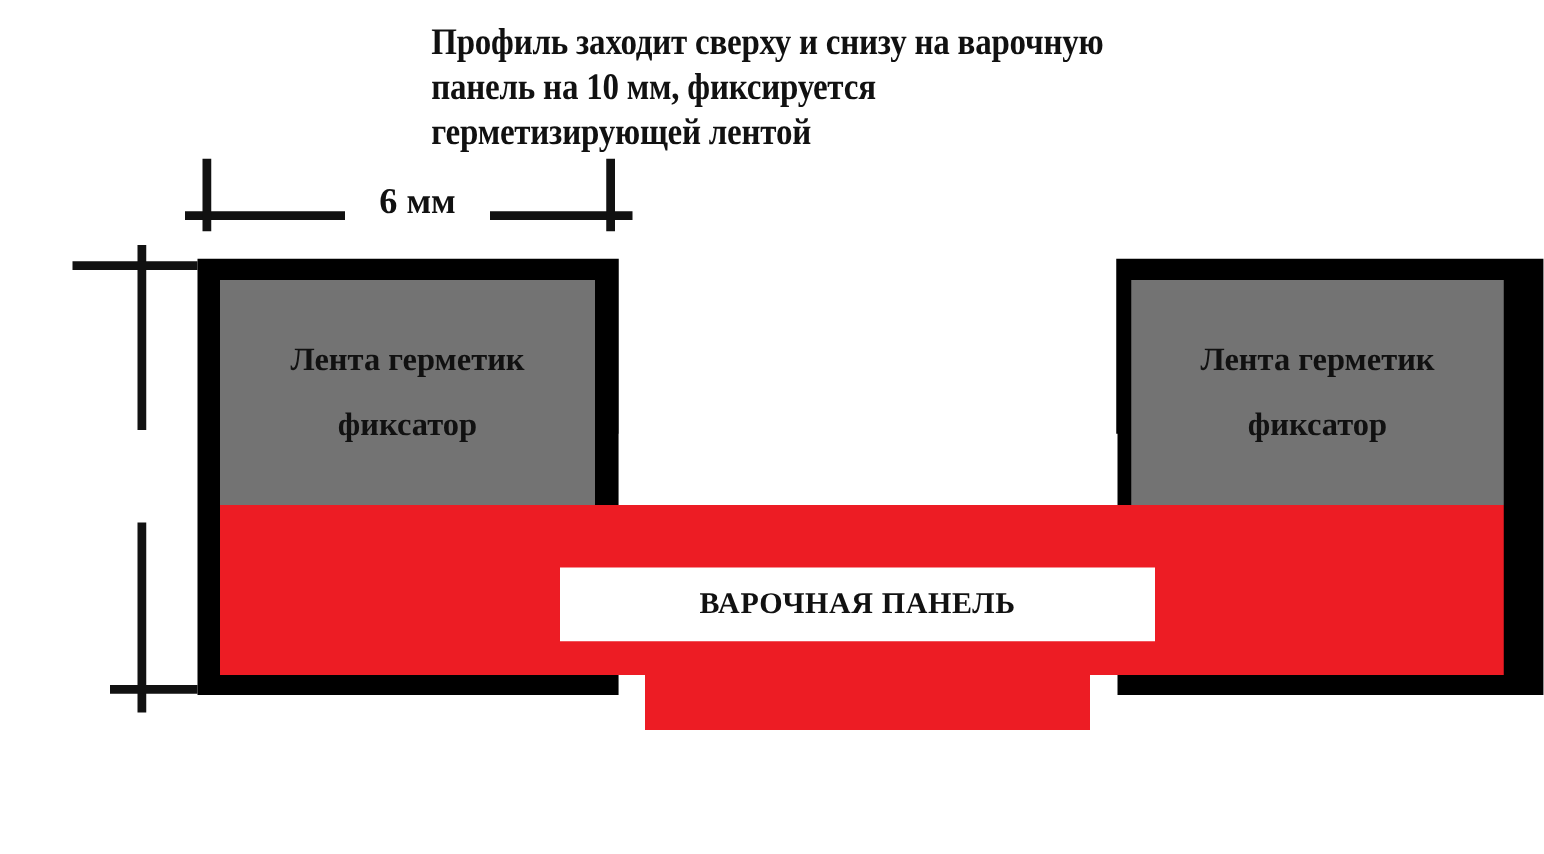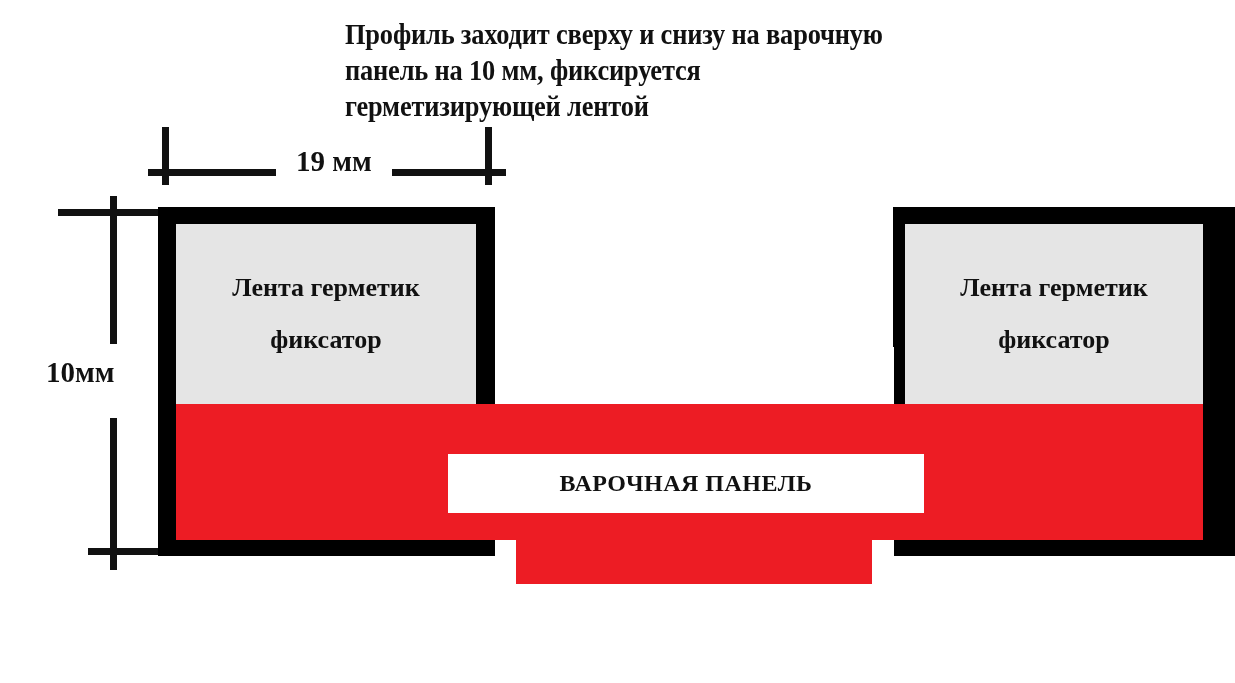--- a/index.html
+++ b/index.html
@@ -107,21 +107,21 @@
   .notch {
     position: absolute;
     background: #ffffff;
   }
   .notch.left  { left: 495px; top: 347px; width: 60px;  height: 212px; }
   .notch.right { left: 838px; top: 347px; width: 56px;  height: 212px; }
 
   
   .tape {
     position: absolute;
-    background: #e5e5e5;
+    background: #737373;
     display: flex;
     flex-direction: column;
     align-items: center;
     justify-content: center;
     font-weight: bold;
     font-size: 26px;
     line-height: 52px;
     color: #111111;
     text-align: center;
   }
@@ -173,27 +173,26 @@
   <div class="title">
     <span class="title-line">Профиль заходит сверху и снизу на варочную</span>
     <span class="title-line">панель на 10 мм, фиксируется</span>
     <span class="title-line">герметизирующей лентой</span>
   </div>
 
   <div class="hdim-rule left"></div>
   <div class="hdim-rule right"></div>
   <div class="cross-v h-left"></div>
   <div class="cross-v h-right"></div>
-  <div class="hdim-label">19 мм</div>
+  <div class="hdim-label">6 мм</div>
 
   <div class="vdim-rule top"></div>
   <div class="vdim-rule bottom"></div>
   <div class="cross-h v-top"></div>
   <div class="cross-h v-bottom"></div>
-  <div class="vdim-label">10мм</div>
 
   <div class="frame left"></div>
   <div class="notch left"></div>
 
   <div class="frame right"></div>
   <div class="notch right"></div>
 
   <div class="hob-band"></div>
   <div class="hob-tab"></div>
 

